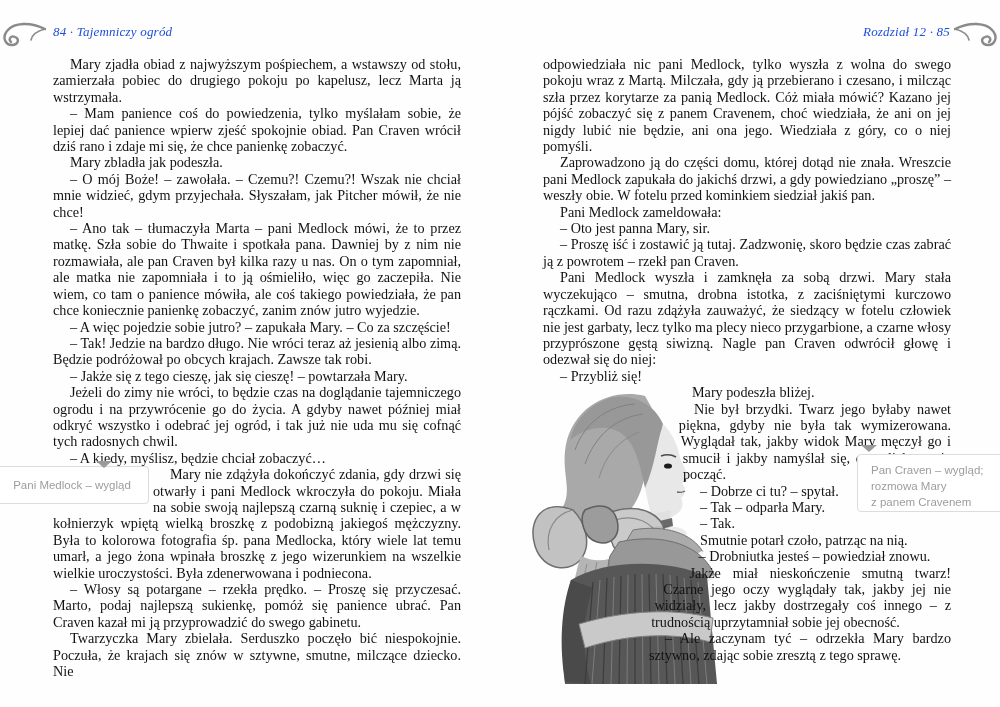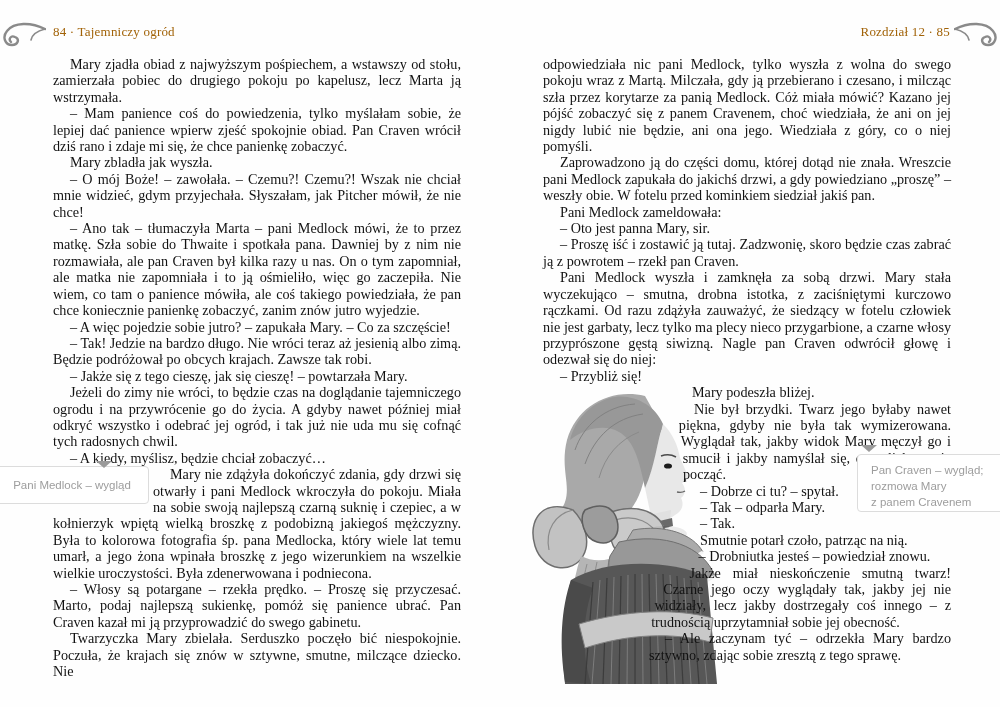--- a/index.html
+++ b/index.html
@@ -2,22 +2,22 @@
 <html lang="pl"><head>
 <meta charset="utf-8">
 <style>
   html,body { margin:0; padding:0; background:#ffffff; }
   #screen {
     position:relative; width:1000px; height:707px;
     background:#fefefe; overflow:hidden;
     font-family:"Liberation Serif", serif;
   }
   .running-head {
-    position:absolute; top:24px; 
-    font-size:13px; color:#a16207; letter-spacing:.2px;
+    position:absolute; top:24px; font-style:italic;
+    font-size:13px; color:#1d4ed8; letter-spacing:.2px;
   }
   #head-left  { left:53px; }
   #head-right { right:50px; text-align:center; }
 
   .flourish { position:absolute; top:20px; }
   #flourish-left  { left:0px; }
   #flourish-right { right:0px; }
 
   .page-col {
     position:absolute; top:56px; width:408px;
@@ -79,21 +79,21 @@
       <path d="M45,9 C37,11 32,15 31,20" fill="none" stroke="#8a8a8a" stroke-width="1.6" stroke-linecap="round"></path>
     </g>
   </svg>
 
   <div id="head-left" class="running-head">84 · Tajemniczy ogród</div>
   <div id="head-right" class="running-head">Rozdział 12 · 85</div>
 
   <div id="col-left" class="page-col">
     <p>Mary zjadła obiad z najwyższym pośpiechem, a wstawszy od stołu, zamierzała pobiec do drugiego pokoju po kapelusz, lecz Marta ją wstrzymała.</p>
     <p>– Mam panience coś do powiedzenia, tylko myślałam sobie, że lepiej dać panience wpierw zjeść spokojnie obiad. Pan Craven wrócił dziś rano i zdaje mi się, że chce panienkę zobaczyć.</p>
-    <p>Mary zbladła jak wyszła.</p>
+    <p>Mary zbladła jak podeszła.</p>
     <p>– O mój Boże! – zawołała. – Czemu?! Czemu?! Wszak nie chciał mnie widzieć, gdym przyjechała. Słyszałam, jak Pitcher mówił, że nie chce!</p>
     <p>– Ano tak – tłumaczyła Marta – pani Medlock mówi, że to przez matkę. Szła sobie do Thwaite i spotkała pana. Dawniej by z nim nie rozmawiała, ale pan Craven był kilka razy u nas. On o tym zapomniał, ale matka nie zapomniała i to ją ośmieliło, więc go zaczepiła. Nie wiem, co tam o panience mówiła, ale coś takiego powiedziała, że pan chce koniecznie panienkę zobaczyć, zanim znów jutro wyjedzie.</p>
     <p>– A więc pojedzie sobie jutro? – zapukała Mary. – Co za szczęście!</p>
     <p>– Tak! Jedzie na bardzo długo. Nie wróci teraz aż jesienią albo zimą. Będzie podróżował po obcych krajach. Zawsze tak robi.</p>
     <p>– Jakże się z tego cieszę, jak się cieszę! – powtarzała Mary.</p>
     <p>Jeżeli do zimy nie wróci, to będzie czas na doglądanie tajemniczego ogrodu i na przywrócenie go do życia. A gdyby nawet później miał odkryć wszystko i odebrać jej ogród, i tak już nie uda mu się cofnąć tych radosnych chwil.</p>
     <p>– A kiedy, myślisz, będzie chciał zobaczyć…</p>
     <div class="note-spacer"></div>
     <p>Mary nie zdążyła dokończyć zdania, gdy drzwi się otwarły i pani Medlock wkroczyła do pokoju. Miała na sobie swoją najlepszą czarną suknię i czepiec, a w kołnierzyk wpiętą wielką broszkę z podobizną jakiegoś mężczyzny. Była to kolorowa fotografia śp. pana Medlocka, który wiele lat temu umarł, a jego żona wpinała broszkę z jego wizerunkiem na wszelkie wielkie uroczystości. Była zdenerwowana i podniecona.</p>
     <p>– Włosy są potargane – rzekła prędko. – Proszę się przyczesać. Marto, podaj najlepszą sukienkę, pomóż się panience ubrać. Pan Craven kazał mi ją przyprowadzić do swego gabinetu.</p>

